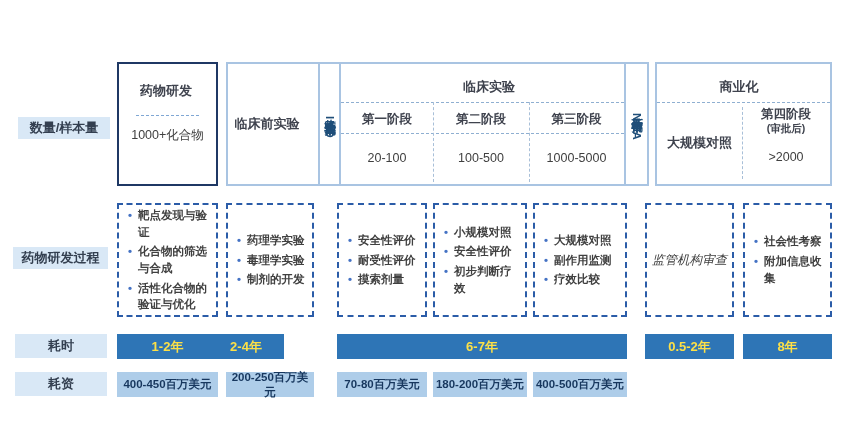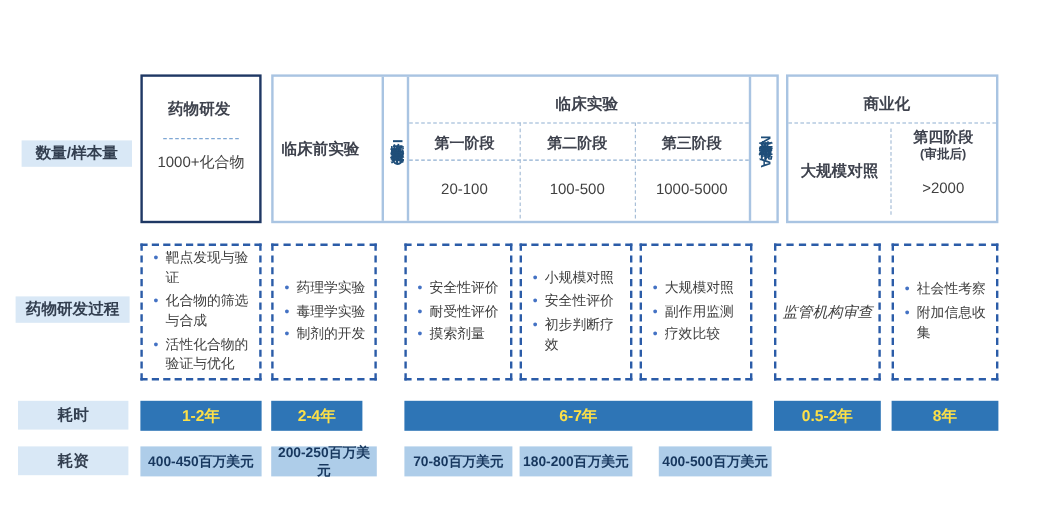--- a/index.html
+++ b/index.html
@@ -29,21 +29,21 @@
 
   
   .pbox{
     background:#fff;border:2px dashed #2b5ca8;
     display:flex;flex-direction:column;justify-content:center;
     padding:6px 4px 6px 9px;
   }
   .pbox ul{list-style:none;margin:0;padding:0;}
   .pbox li{
     position:relative;padding-left:10px;margin:3px 0;
-    font-size:11.5px;line-height:1.45;color:#404040;
+    font-size:11.5px;line-height:1.45;color:#404040;font-weight:bold;
   }
   .pbox li::before{content:"\2022";position:absolute;left:0;top:0;color:#4472c4;}
   .pbox-plain{font-size:12.5px;color:#404040;font-style:italic;}
 
   
   .tbar{background:#2e75b6;color:#fde047;font-weight:bold;font-size:13px;}
   .cbar{background:#aecde9;color:#17375e;font-weight:bold;font-size:11.5px;}
 </style>
 </head>
 <body>
@@ -145,24 +145,24 @@
   </div>
 
   <div class="abs pbox" style="left:743px;top:203px;width:89px;height:114px;">
     <ul>
       <li>社会性考察</li>
       <li>附加信息收集</li>
     </ul>
   </div>
 
   <div class="abs tbar center" style="left:117px;top:334px;width:101px;height:25px;">1-2年</div>
-  <div class="abs tbar center" style="left:226px;top:334px;width:76px;height:25px;text-align:center;">2-4年</div>
+  <div class="abs tbar center" style="left:208px;top:334px;width:76px;height:25px;text-align:center;">2-4年</div>
   <div class="abs tbar center" style="left:337px;top:334px;width:290px;height:25px;">6-7年</div>
   <div class="abs tbar center" style="left:645px;top:334px;width:89px;height:25px;">0.5-2年</div>
   <div class="abs tbar center" style="left:743px;top:334px;width:89px;height:25px;">8年</div>
 
   <div class="abs cbar center" style="left:117px;top:372px;width:101px;height:25px;">400-450百万美元</div>
   <div class="abs cbar center" style="left:226px;top:372px;width:88px;height:25px;">200-250百万美元</div>
   <div class="abs cbar center" style="left:337px;top:372px;width:90px;height:25px;">70-80百万美元</div>
   <div class="abs cbar center" style="left:433px;top:372px;width:94px;height:25px;">180-200百万美元</div>
-  <div class="abs cbar center" style="left:533px;top:372px;width:94px;height:25px;margin-left:16px;">400-500百万美元</div>
+  <div class="abs cbar center" style="left:533px;top:372px;width:94px;height:25px;">400-500百万美元</div>
 
 </div>
 
 </body></html>

